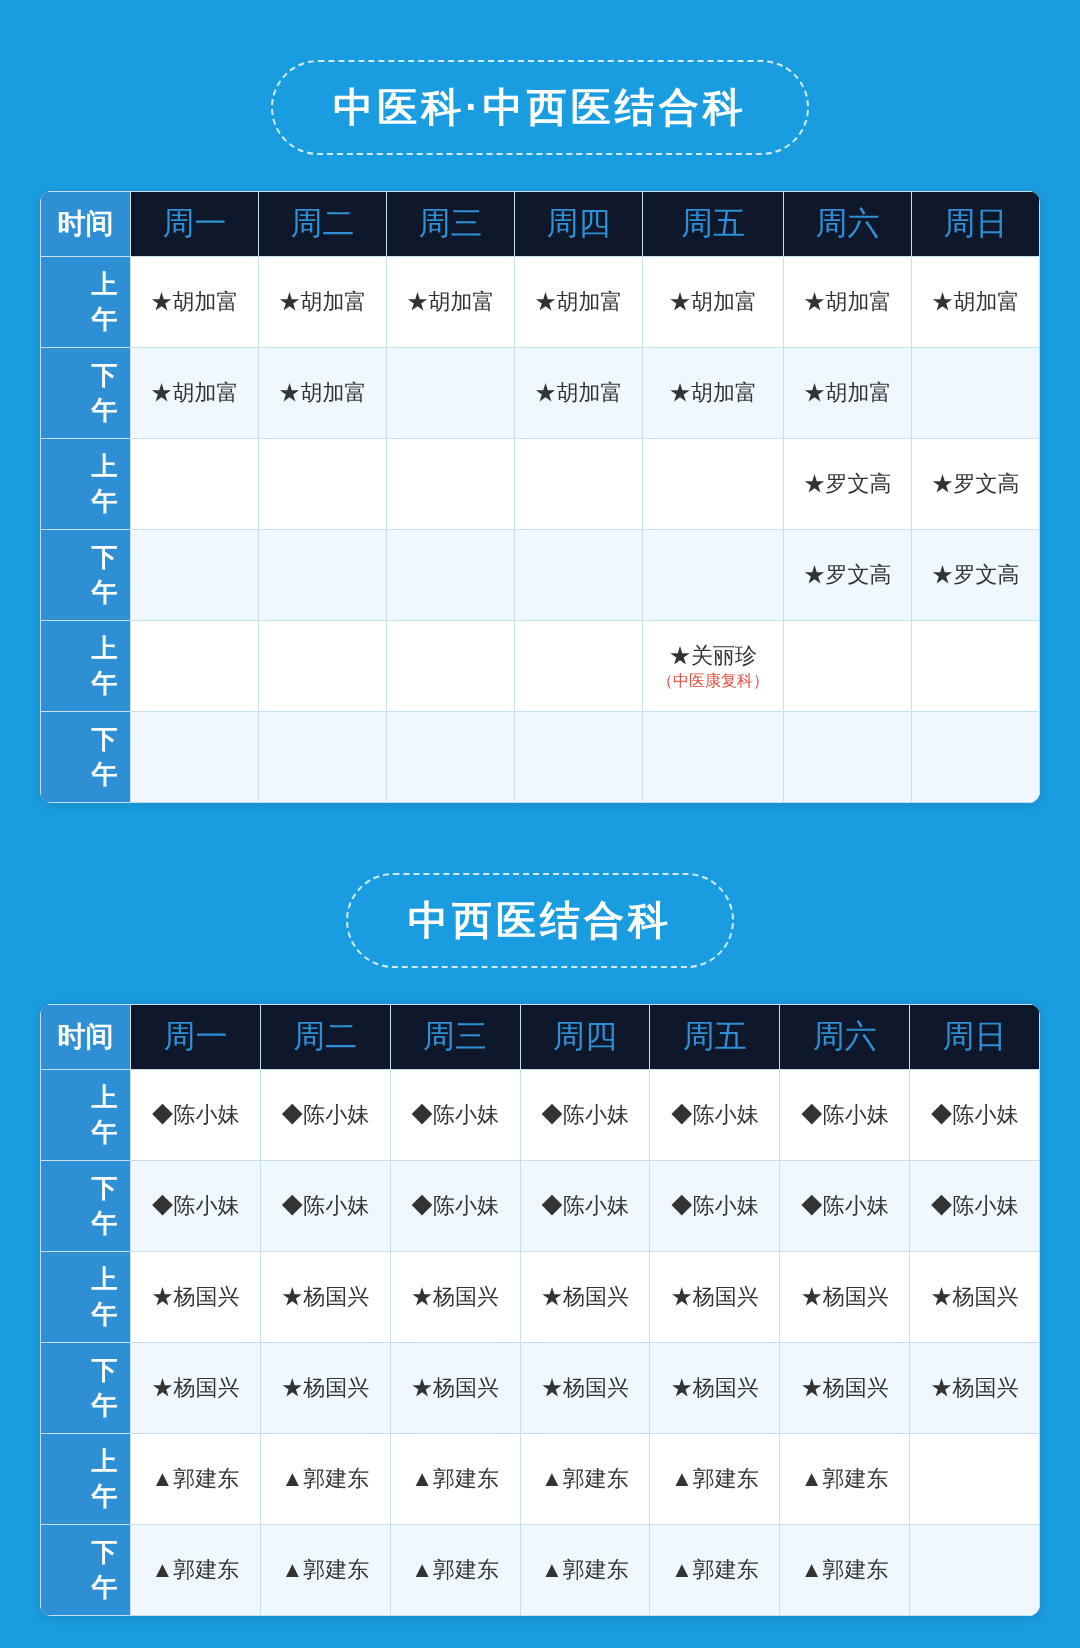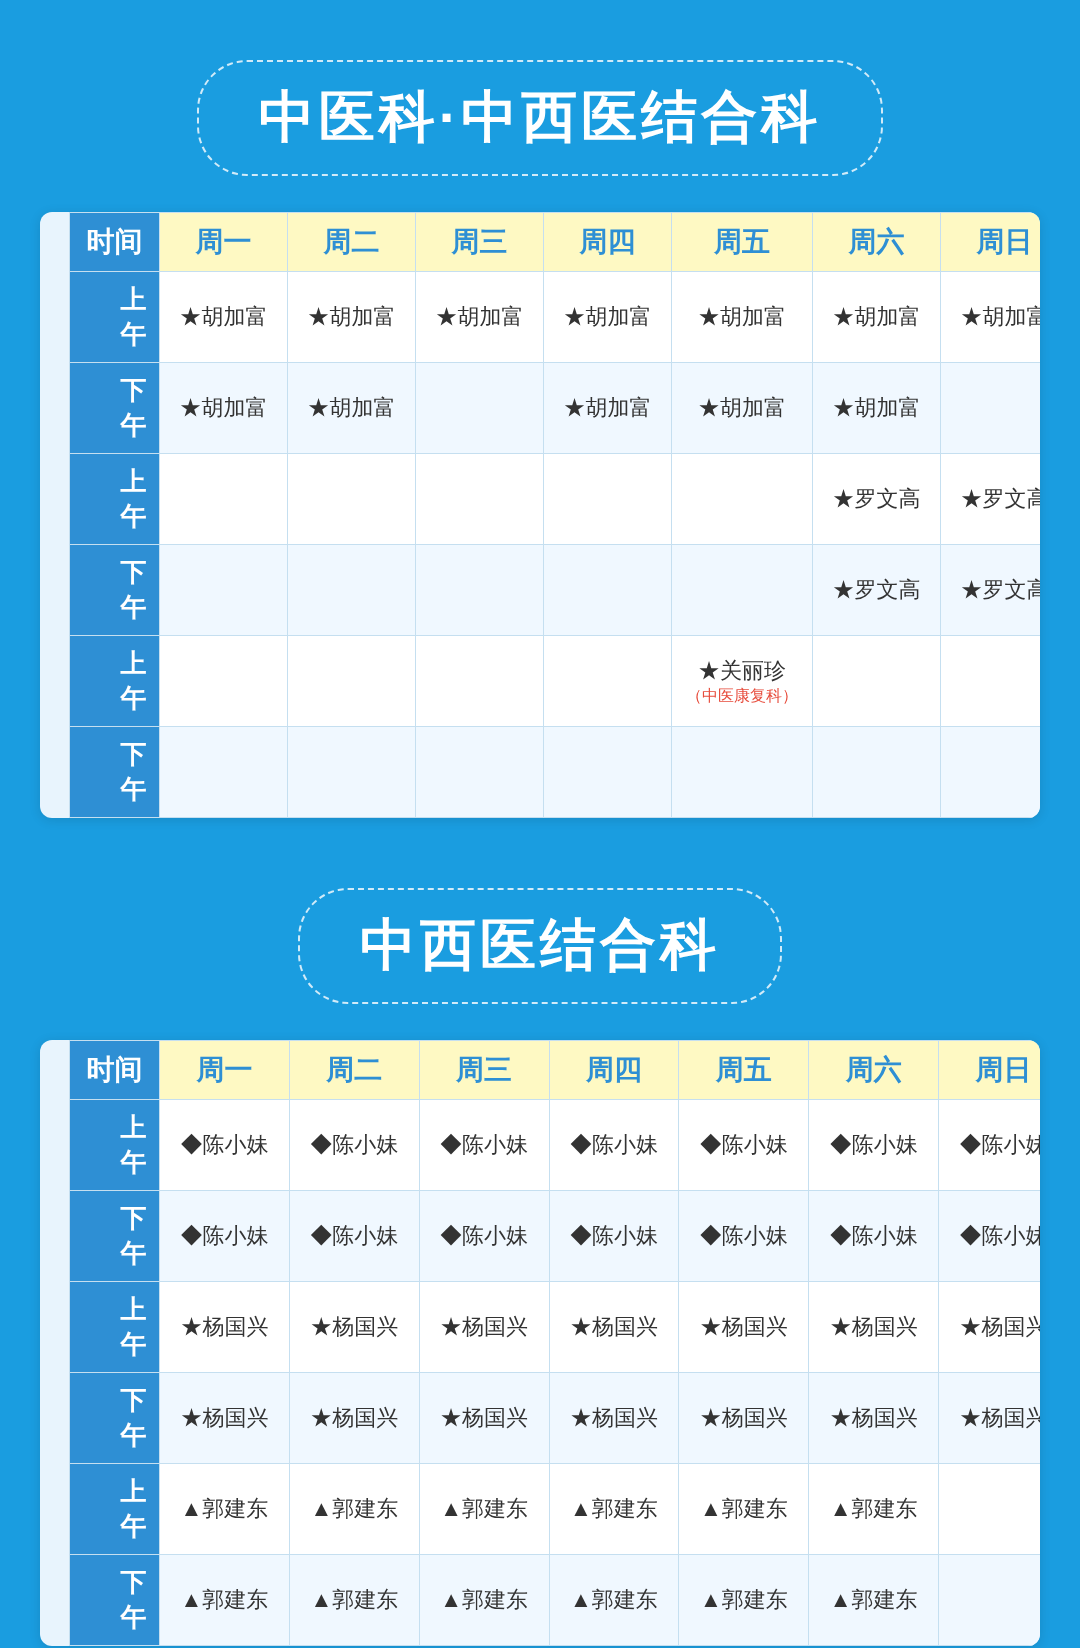--- a/index.html
+++ b/index.html
@@ -16,62 +16,61 @@
 
     .section-title-wrap {
       background: #1a9de0;
       border: 2px dashed rgba(255,255,255,0.8);
       border-radius: 50px;
       padding: 18px 60px;
       margin-bottom: 36px;
     }
     .section-title {
       color: #fff;
-      font-size: 56px;
+      font-size: 40px;
       font-weight: bold;
       letter-spacing: 4px;
       white-space: nowrap;
     }
 
     .table-container {
       width: 100%;
       background: #e8f4fd;
       border-radius: 12px;
       overflow: hidden;
       margin-bottom: 70px;
       box-shadow: 0 2px 12px rgba(0,0,0,0.12);
     }
 
     table {
       width: 100%;
       border-collapse: collapse;
-      margin-left: 29px;
     }
 
     th, td {
       border: 1px solid #c5dff0;
       text-align: center;
       vertical-align: middle;
       font-size: 26px;
       padding: 10px 4px;
     }
 
     
     .header-time-cell {
       background: #2e8fd4;
       color: #fff;
       font-size: 28px;
       font-weight: bold;
       width: 90px;
     }
     .header-day-cell {
-      background: #fef9c3;
+      background: #0f172a;
       color: #2e8fd4;
-      font-size: 28px;
-      font-weight: bold;
+      font-size: 32px;
+      font-weight: normal;
     }
 
     
     .time-cell {
       background: #2e8fd4;
       color: #fff;
       font-size: 26px;
       font-weight: bold;
       width: 90px;
       padding-left: 42px;

